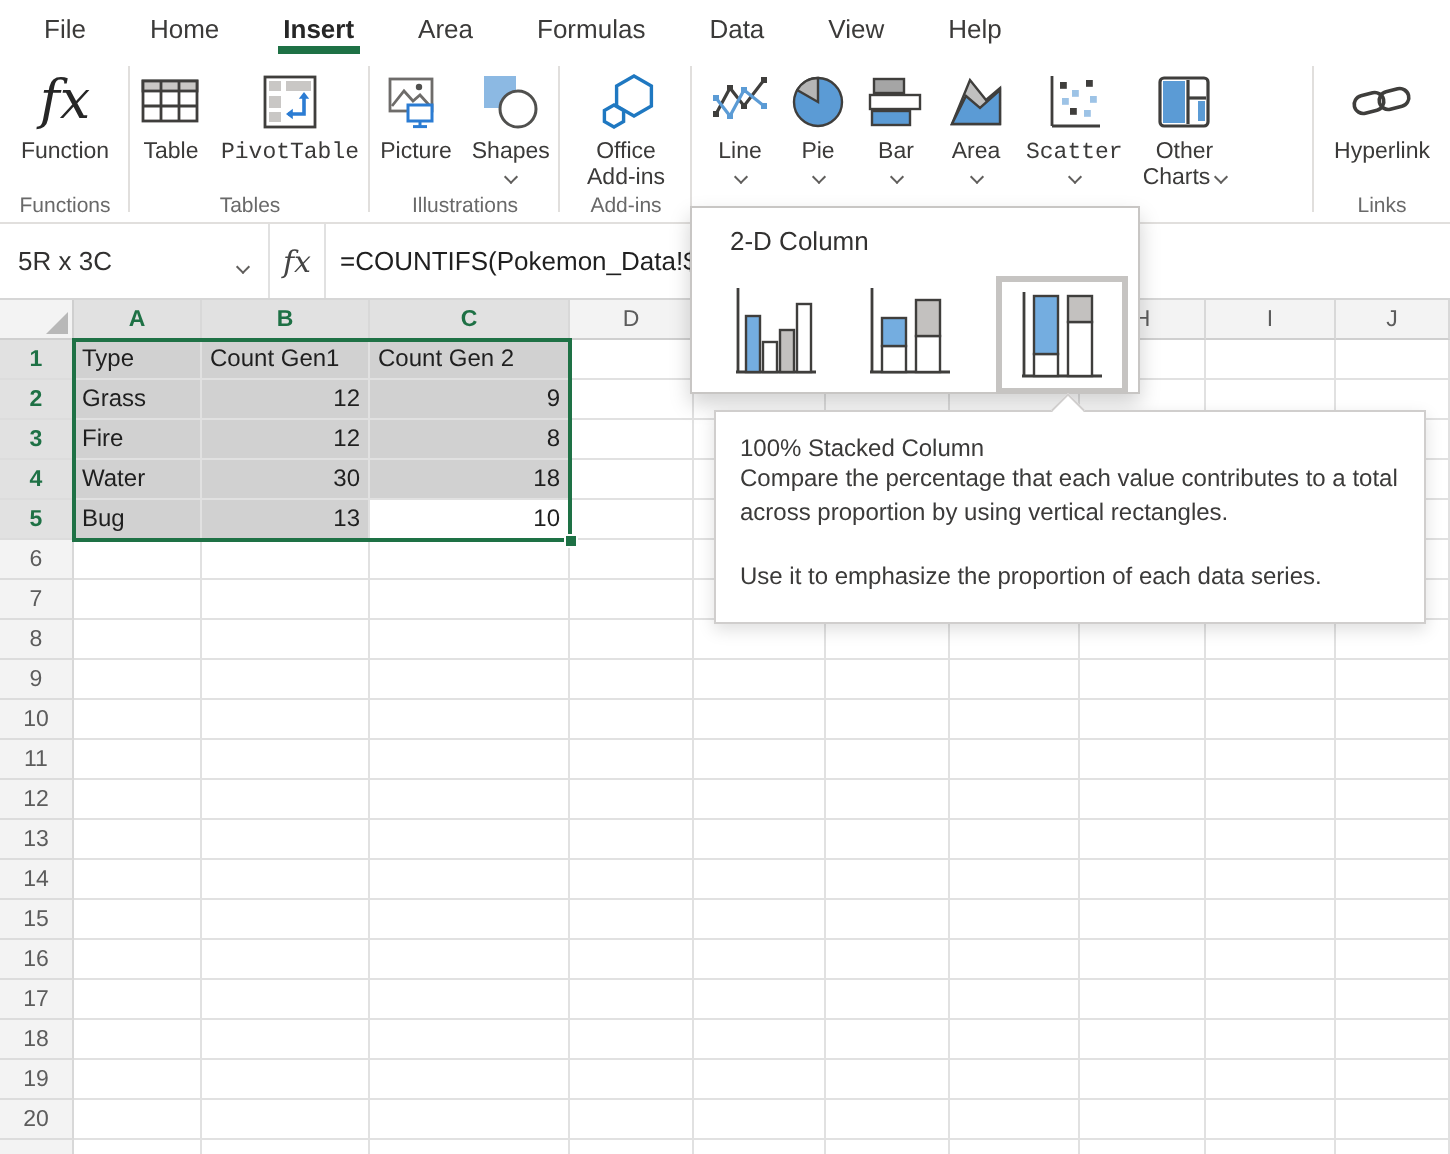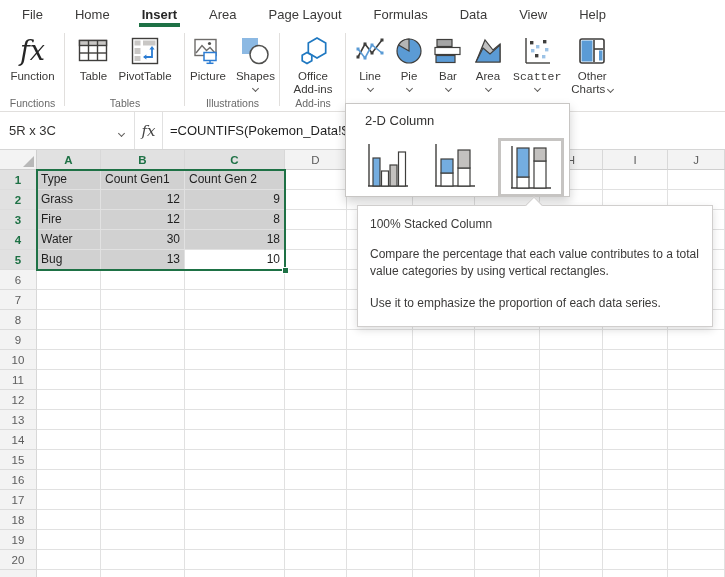--- a/index.html
+++ b/index.html
@@ -54,35 +54,34 @@
   
   .dropdown { position: absolute; left: 345px; top: 103px; width: 225px; height: 94px; background: #fff; border: 1px solid #c8c6c4; box-shadow: 0 5px 10px rgba(0,0,0,.18); z-index: 40; }
   .dd-title { font-size: 13px; color: #323130; padding: 9px 0 0 19px; }
   .dd-opt { position: absolute; top: 38px; }
   .dd-opt.o1 { left: 20px; } .dd-opt.o2 { left: 87px; }
   .dd-selbox { position: absolute; left: 152px; top: 34px; width: 66px; height: 59px; border: 3px solid #c6c4c2; background: #fff; display: flex; align-items: center; justify-content: center; }
 
   
   .tooltip { position: absolute; left: 357px; top: 205px; width: 356px; background: #fff; border: 1px solid #d0cecd; box-shadow: 0 3px 8px rgba(0,0,0,.13); z-index: 50; padding: 11px 12px 13px; font-size: 12px; color: #3b3a39; }
   .tt-caret { position: absolute; top: -7px; left: 170px; width: 12px; height: 12px; background: #fff; border-left: 1px solid #d0cecd; border-top: 1px solid #d0cecd; transform: rotate(45deg); }
-  .tt-title { margin-bottom: 15px; }
+  .tt-title { }
   .tt-body { line-height: 17px; margin-bottom: 15px; }
   .tt-body:last-child { margin-bottom: 1px; }
 </style>
 </head>
 <body>
 
 <div class="app">
 
   <div class="menubar">
       <div class="menu-item">File</div>
       <div class="menu-item">Home</div>
       <div class="menu-item active">Insert</div>
       <div class="menu-item">Area</div>
-      <div class="menu-item">Page Layout</div>
       <div class="menu-item">Formulas</div>
       <div class="menu-item">Data</div>
       <div class="menu-item">View</div>
       <div class="menu-item">Help</div>
     </div>
 
   <div class="ribbon">
 
     <div class="rgroup" style="width:65px">
       <div class="rbuttons">
@@ -103,21 +102,21 @@
             <svg width="30" height="28" viewBox="0 0 30 28">
                 <rect x="1.5" y="3.5" width="27" height="20" fill="#fff" stroke="#3f3e3c" stroke-width="1.4"></rect>
                 <rect x="1.5" y="3.5" width="27" height="5" fill="#c9c7c5" stroke="#3f3e3c" stroke-width="1.4"></rect>
                 <line x1="10.5" y1="3.5" x2="10.5" y2="23.5" stroke="#3f3e3c" stroke-width="1.4"></line>
                 <line x1="19.5" y1="3.5" x2="19.5" y2="23.5" stroke="#3f3e3c" stroke-width="1.4"></line>
                 <line x1="1.5" y1="16" x2="28.5" y2="16" stroke="#3f3e3c" stroke-width="1.4"></line>
               </svg>
           </span>
           <span class="lbl">Table</span>
         </button>
-        <button class="rbtn" style="border:none;background:none;font-family:Liberation Sans, sans-serif">
+        <button class="rbtn" style="border:none;background:none;font-family:Liberation Mono, monospace">
           <span class="icon">
             <svg width="28" height="28" viewBox="0 0 28 28">
                 <rect x="1.5" y="1.5" width="25" height="25" fill="#fff" stroke="#3f3e3c" stroke-width="1.4"></rect>
                 <rect x="3.5" y="3.5" width="6" height="5" fill="#c9c7c5"></rect>
                 <rect x="12" y="3.5" width="12.5" height="5" fill="#c9c7c5"></rect>
                 <rect x="3.5" y="11" width="6" height="6" fill="#c9c7c5"></rect>
                 <rect x="3.5" y="19" width="6" height="5" fill="#c9c7c5"></rect>
                 <path d="M21 11 L21 20 L13 20" fill="none" stroke="#2b7cd3" stroke-width="1.8"></path>
                 <path d="M21 9 L18.4 12.4 L23.6 12.4 Z" fill="#2b7cd3"></path>
                 <path d="M12 20 L15.4 17.4 L15.4 22.6 Z" fill="#2b7cd3"></path>
@@ -251,20 +250,34 @@
                 <line x1="17" y1="13" x2="26" y2="13" stroke="#3f3e3c" stroke-width="1.6"></line>
                 <rect x="22" y="14.5" width="3.5" height="10" fill="#5b9bd5"></rect>
               </svg>
           </span>
           <span class="lbl">Other</span>
           <span class="lbl"><span>Charts</span><span class="chev inline"></span></span>
         </button>
       </div>
     </div>
 
+    <div class="rgroup" style="width:68px">
+      <div class="rbuttons">
+        <button class="rbtn" style="border:none;background:none;font-family:inherit">
+          <span class="icon">
+            <svg width="34" height="26" viewBox="0 0 34 26">
+                <rect x="3" y="9" width="15" height="9" rx="4.5" fill="none" stroke="#3f3e3c" stroke-width="1.8" transform="rotate(-14 10.5 13.5)"></rect>
+                <rect x="15.5" y="7" width="15" height="9" rx="4.5" fill="none" stroke="#3f3e3c" stroke-width="1.8" transform="rotate(-14 23 11.5)"></rect>
+              </svg>
+          </span>
+          <span class="lbl">Hyperlink</span>
+        </button>
+      </div>
+      <div class="rgroup-label">Links</div>
+    </div>
   </div>
 
   <div class="fbar">
     <div class="namebox">
       <span>5R x 3C</span>
       <span class="chev"></span>
     </div>
     <div class="fxbtn">
         <span>fx</span>
       </div>
@@ -597,17 +610,17 @@
           <rect x="8" y="4" width="12" height="29" fill="#74ade0" stroke="#3f3e3c" stroke-width="1.2"></rect>
           <rect x="25" y="17" width="12" height="27" fill="#fff" stroke="#3f3e3c" stroke-width="1.2"></rect>
           <rect x="25" y="4" width="12" height="13" fill="#c3c1bf" stroke="#3f3e3c" stroke-width="1.2"></rect>
         </svg>
     </div>
   </div>
 
   <div class="tooltip">
     <div class="tt-caret"></div>
     <div class="tt-title">100% Stacked Column</div>
-    <div class="tt-body">Compare the percentage that each value contributes to a total value categories by using vertical rectangles.</div>
+    <div class="tt-body">Compare the percentage that each value contributes to a total across proportion by using vertical rectangles.</div>
     <div class="tt-body">Use it to emphasize the proportion of each data series.</div>
   </div>
 
 </div>
 
 </body></html>

